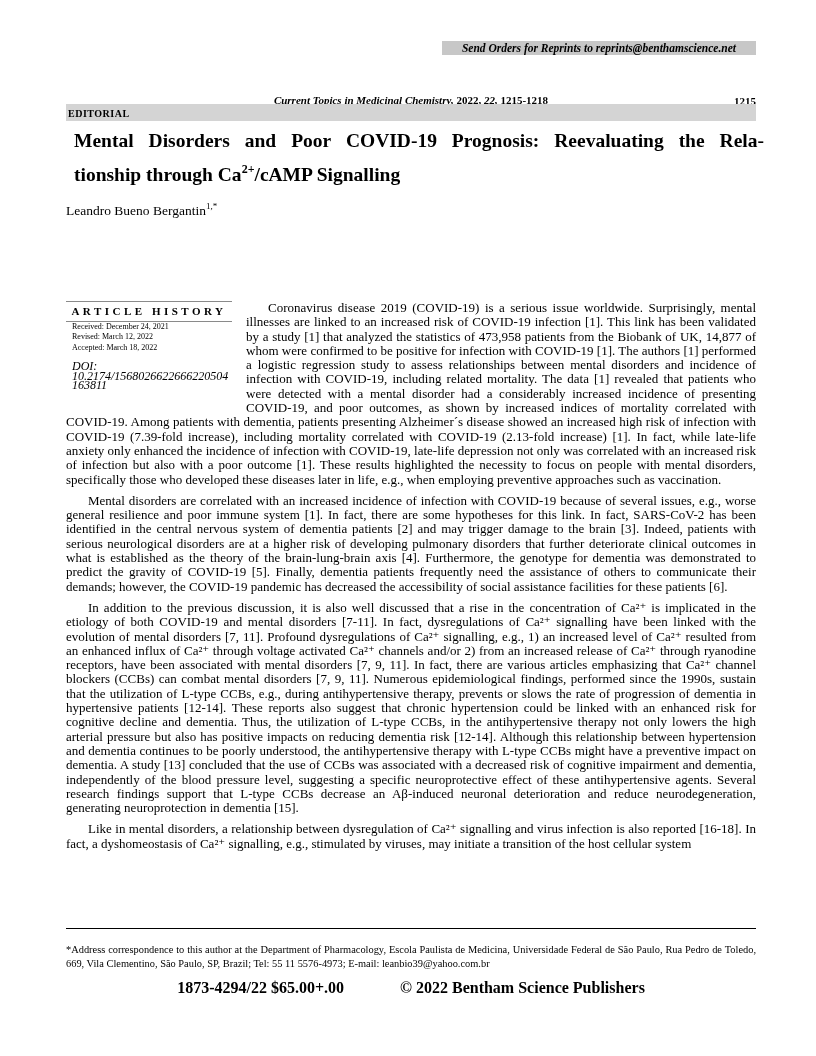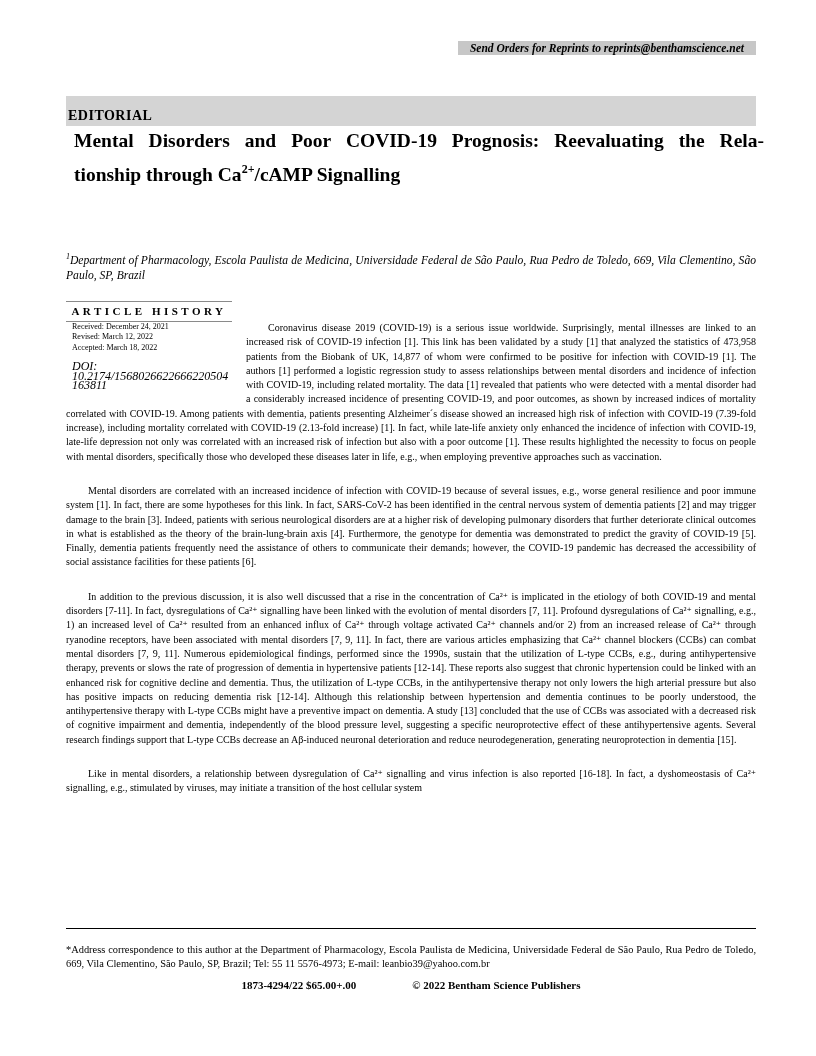--- a/index.html
+++ b/index.html
@@ -20,44 +20,44 @@
     top: 42px;
     left: 66px;
     width: 690px;
     text-align: right;
     font-size: 11.5px;
   }
   .reprint-line .hl {
     background: #c7c7c7;
     font-weight: bold;
     font-style: italic;
-    padding: 1px 12px;
+    padding: 1px 20px;
   }
   .journal-line {
     position: absolute;
     top: 66px;
     left: 66px;
     width: 690px;
     font-size: 11px;
     font-weight: bold;
     margin-top: 28px;
   }
   .journal-line .cite { display: block; text-align: center; }
   .journal-line .pagenum { position: absolute; right: 0; top: 1px; text-decoration: underline; }
   .it { font-style: italic; }
   .editorial-bar {
     position: absolute;
-    top: 96px;
+    top: 104px;
     left: 66px;
     width: 690px;
     background: #d4d4d4;
     font-weight: bold;
-    font-size: 14px;
+    font-size: 10px;
     letter-spacing: 0.5px;
-    padding: 12px 3px 2px 2px;
+    padding: 4px 3px 2px 2px;
   }
   
   .title-block {
     position: absolute;
     top: 127px;
     left: 66px;
     width: 690px;
     font-size: 19.5px;
     font-weight: bold;
     line-height: 28px;
@@ -104,26 +104,25 @@
   .history-heading {
     text-align: center;
     font-weight: bold;
     font-size: 11px;
     letter-spacing: 3.5px;
     padding: 4px 0 4px 0;
   }
   .history-dates { padding-left: 6px; }
   .history-doi { margin-top: 9px; padding-left: 6px; font-style: italic; font-size: 12px; line-height: 9.5px; word-break: break-all; }
   .body-para {
-    font-size: 10px;
+    font-size: 13px;
     line-height: 14.3px;
     text-align: justify;
     text-indent: 22px;
     margin-bottom: 7px;
-    margin-top: 20px;
   }
   
   .footnote {
     position: absolute;
     top: 928px;
     left: 66px;
     width: 690px;
     border-top: 1px solid #000;
     padding-top: 14px;
     font-size: 10.4px;
@@ -131,21 +130,21 @@
     text-align: justify;
   }
   .page-footer {
     position: absolute;
     top: 979px;
     left: 66px;
     width: 690px;
     display: flex;
     justify-content: center;
     gap: 56px;
-    font-size: 11px;
+    font-size: 16px;
     font-weight: bold;
   }
 </style>
 </head>
 <body>
 
 <div class="page">
 
   <div class="reprint-line">
     <span class="hl">Send Orders for Reprints to reprints@benthamscience.net</span>
@@ -161,22 +160,22 @@
     <span class="pagenum">1215</span>
   </div>
 
   <div class="editorial-bar">EDITORIAL</div>
 
   <div class="title-block">
     <div class="title-line1">Mental Disorders and Poor COVID-19 Prognosis: Reevaluating the Rela-</div>
     <div class="title-line2"><span>tionship through Ca</span><sup>2+</sup><span>/cAMP Signalling</span></div>
   </div>
 
-
-  <div class="affiliation"><sup>1</sup><span>Department of Pharmacology, Escola Paulista de Medicina, Universidade Federal de São Paulo, Rua Pedro de Toledo, 669, Vila Clementino, São Paulo, SP, Brazil</span></div>
+  <div class="author-line"><span>Leandro Bueno Bergantin</span><sup>1,*</sup></div>
+
 
   <div class="main-text">
 
     <div class="history-box">
       <div class="history-rule"></div>
       <div class="history-heading">ARTICLE HISTORY</div>
       <div class="history-rule"></div>
       <div class="history-dates">
         <div>Received: December 24, 2021</div>
         <div>Revised: March 12, 2022</div>

